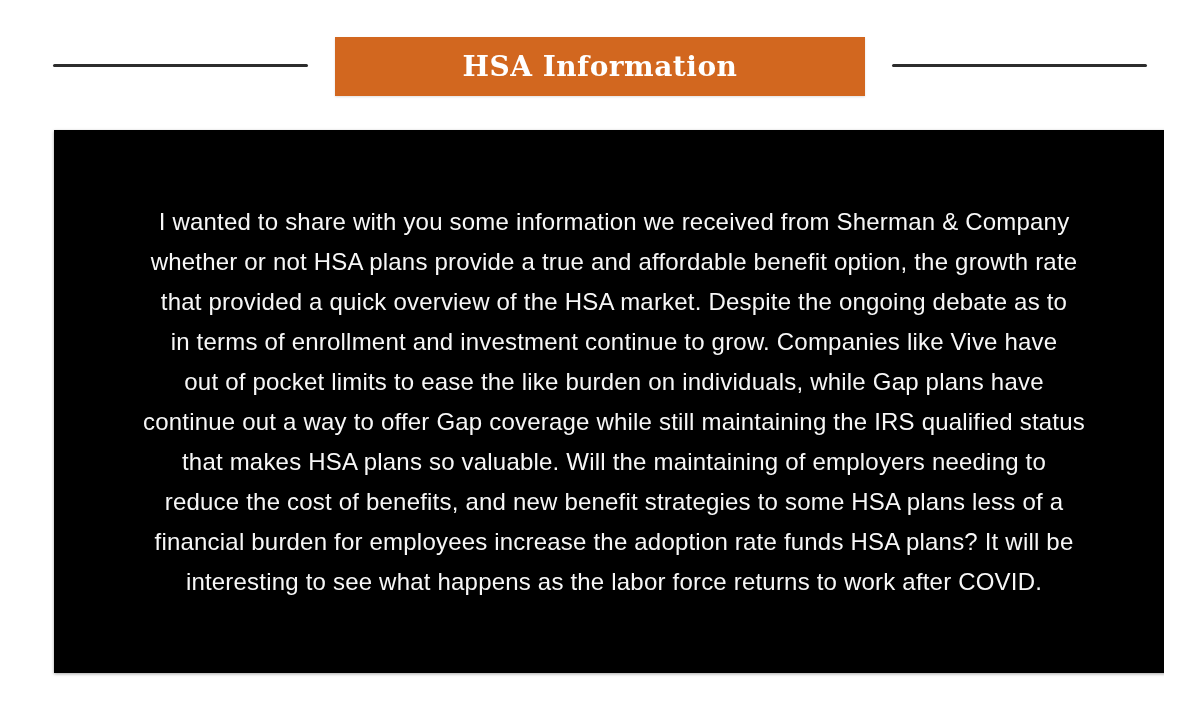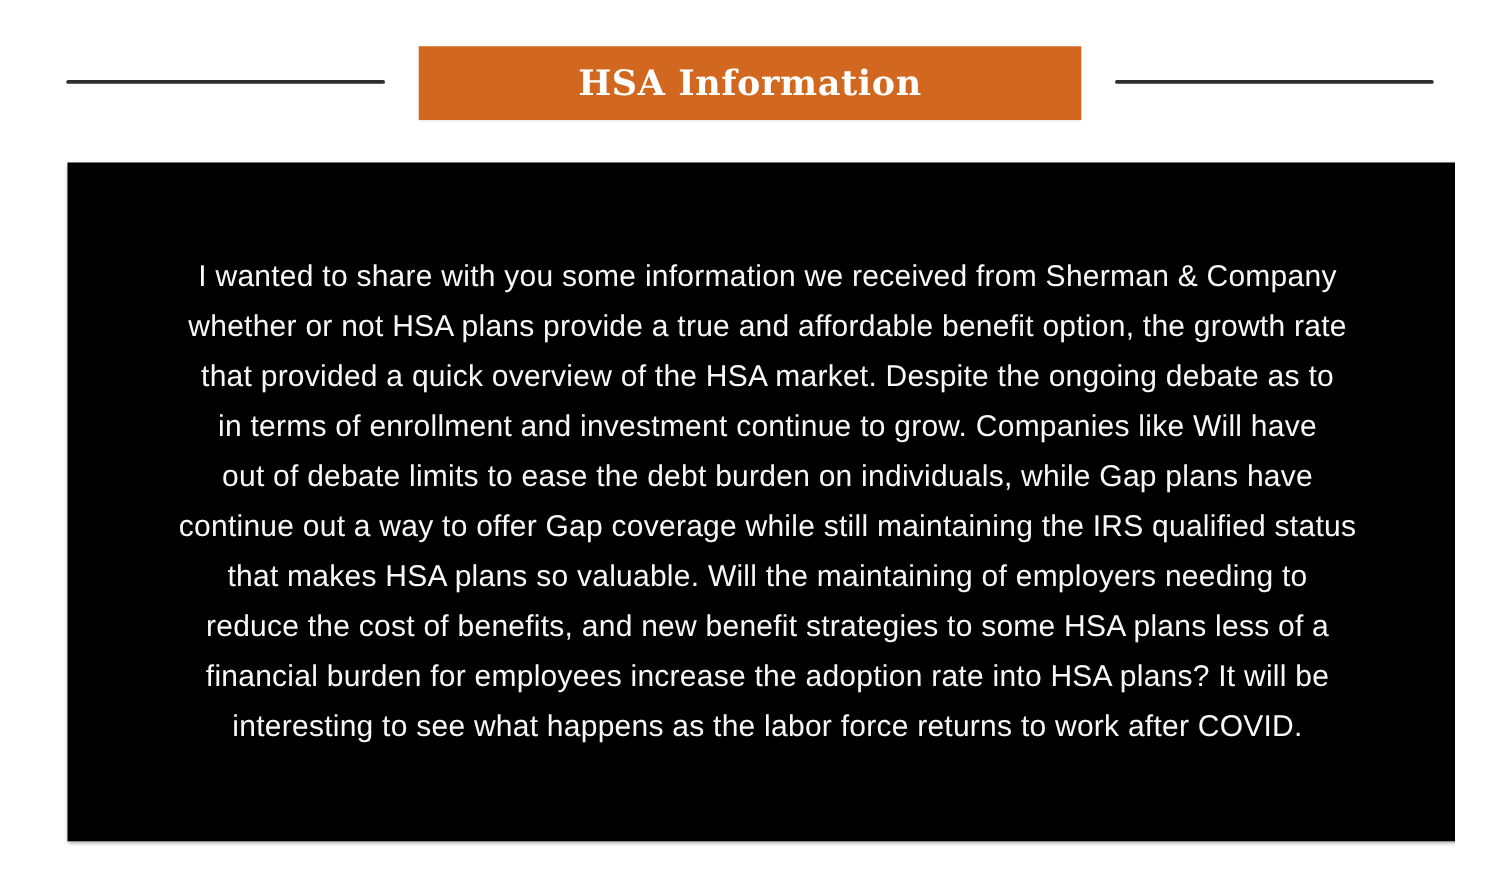--- a/index.html
+++ b/index.html
@@ -76,22 +76,22 @@
     <div class="banner">
       <h1 class="title">HSA Information</h1>
     </div>
     <div class="rule rule-right"></div>
   </header>
 
   <section class="panel">
     <div class="line">I wanted to share with you some information we received from Sherman &amp; Company</div>
     <div class="line">whether or not HSA plans provide a true and affordable benefit option, the growth rate</div>
     <div class="line">that provided a quick overview of the HSA market. Despite the ongoing debate as to</div>
-    <div class="line">in terms of enrollment and investment continue to grow. Companies like Will have</div>
-    <div class="line">out of debate limits to ease the debt burden on individuals, while Gap plans have</div>
+    <div class="line">in terms of enrollment and investment continue to grow. Companies like Vive have</div>
+    <div class="line">out of pocket limits to ease the like burden on individuals, while Gap plans have</div>
     <div class="line">continue out a way to offer Gap coverage while still maintaining the IRS qualified status</div>
     <div class="line">that makes HSA plans so valuable. Will the maintaining of employers needing to</div>
     <div class="line">reduce the cost of benefits, and new benefit strategies to some HSA plans less of a</div>
-    <div class="line">financial burden for employees increase the adoption rate into HSA plans? It will be</div>
+    <div class="line">financial burden for employees increase the adoption rate funds HSA plans? It will be</div>
     <div class="line">interesting to see what happens as the labor force returns to work after COVID.</div>
   </section>
 
 </div>
 
 </body></html>

